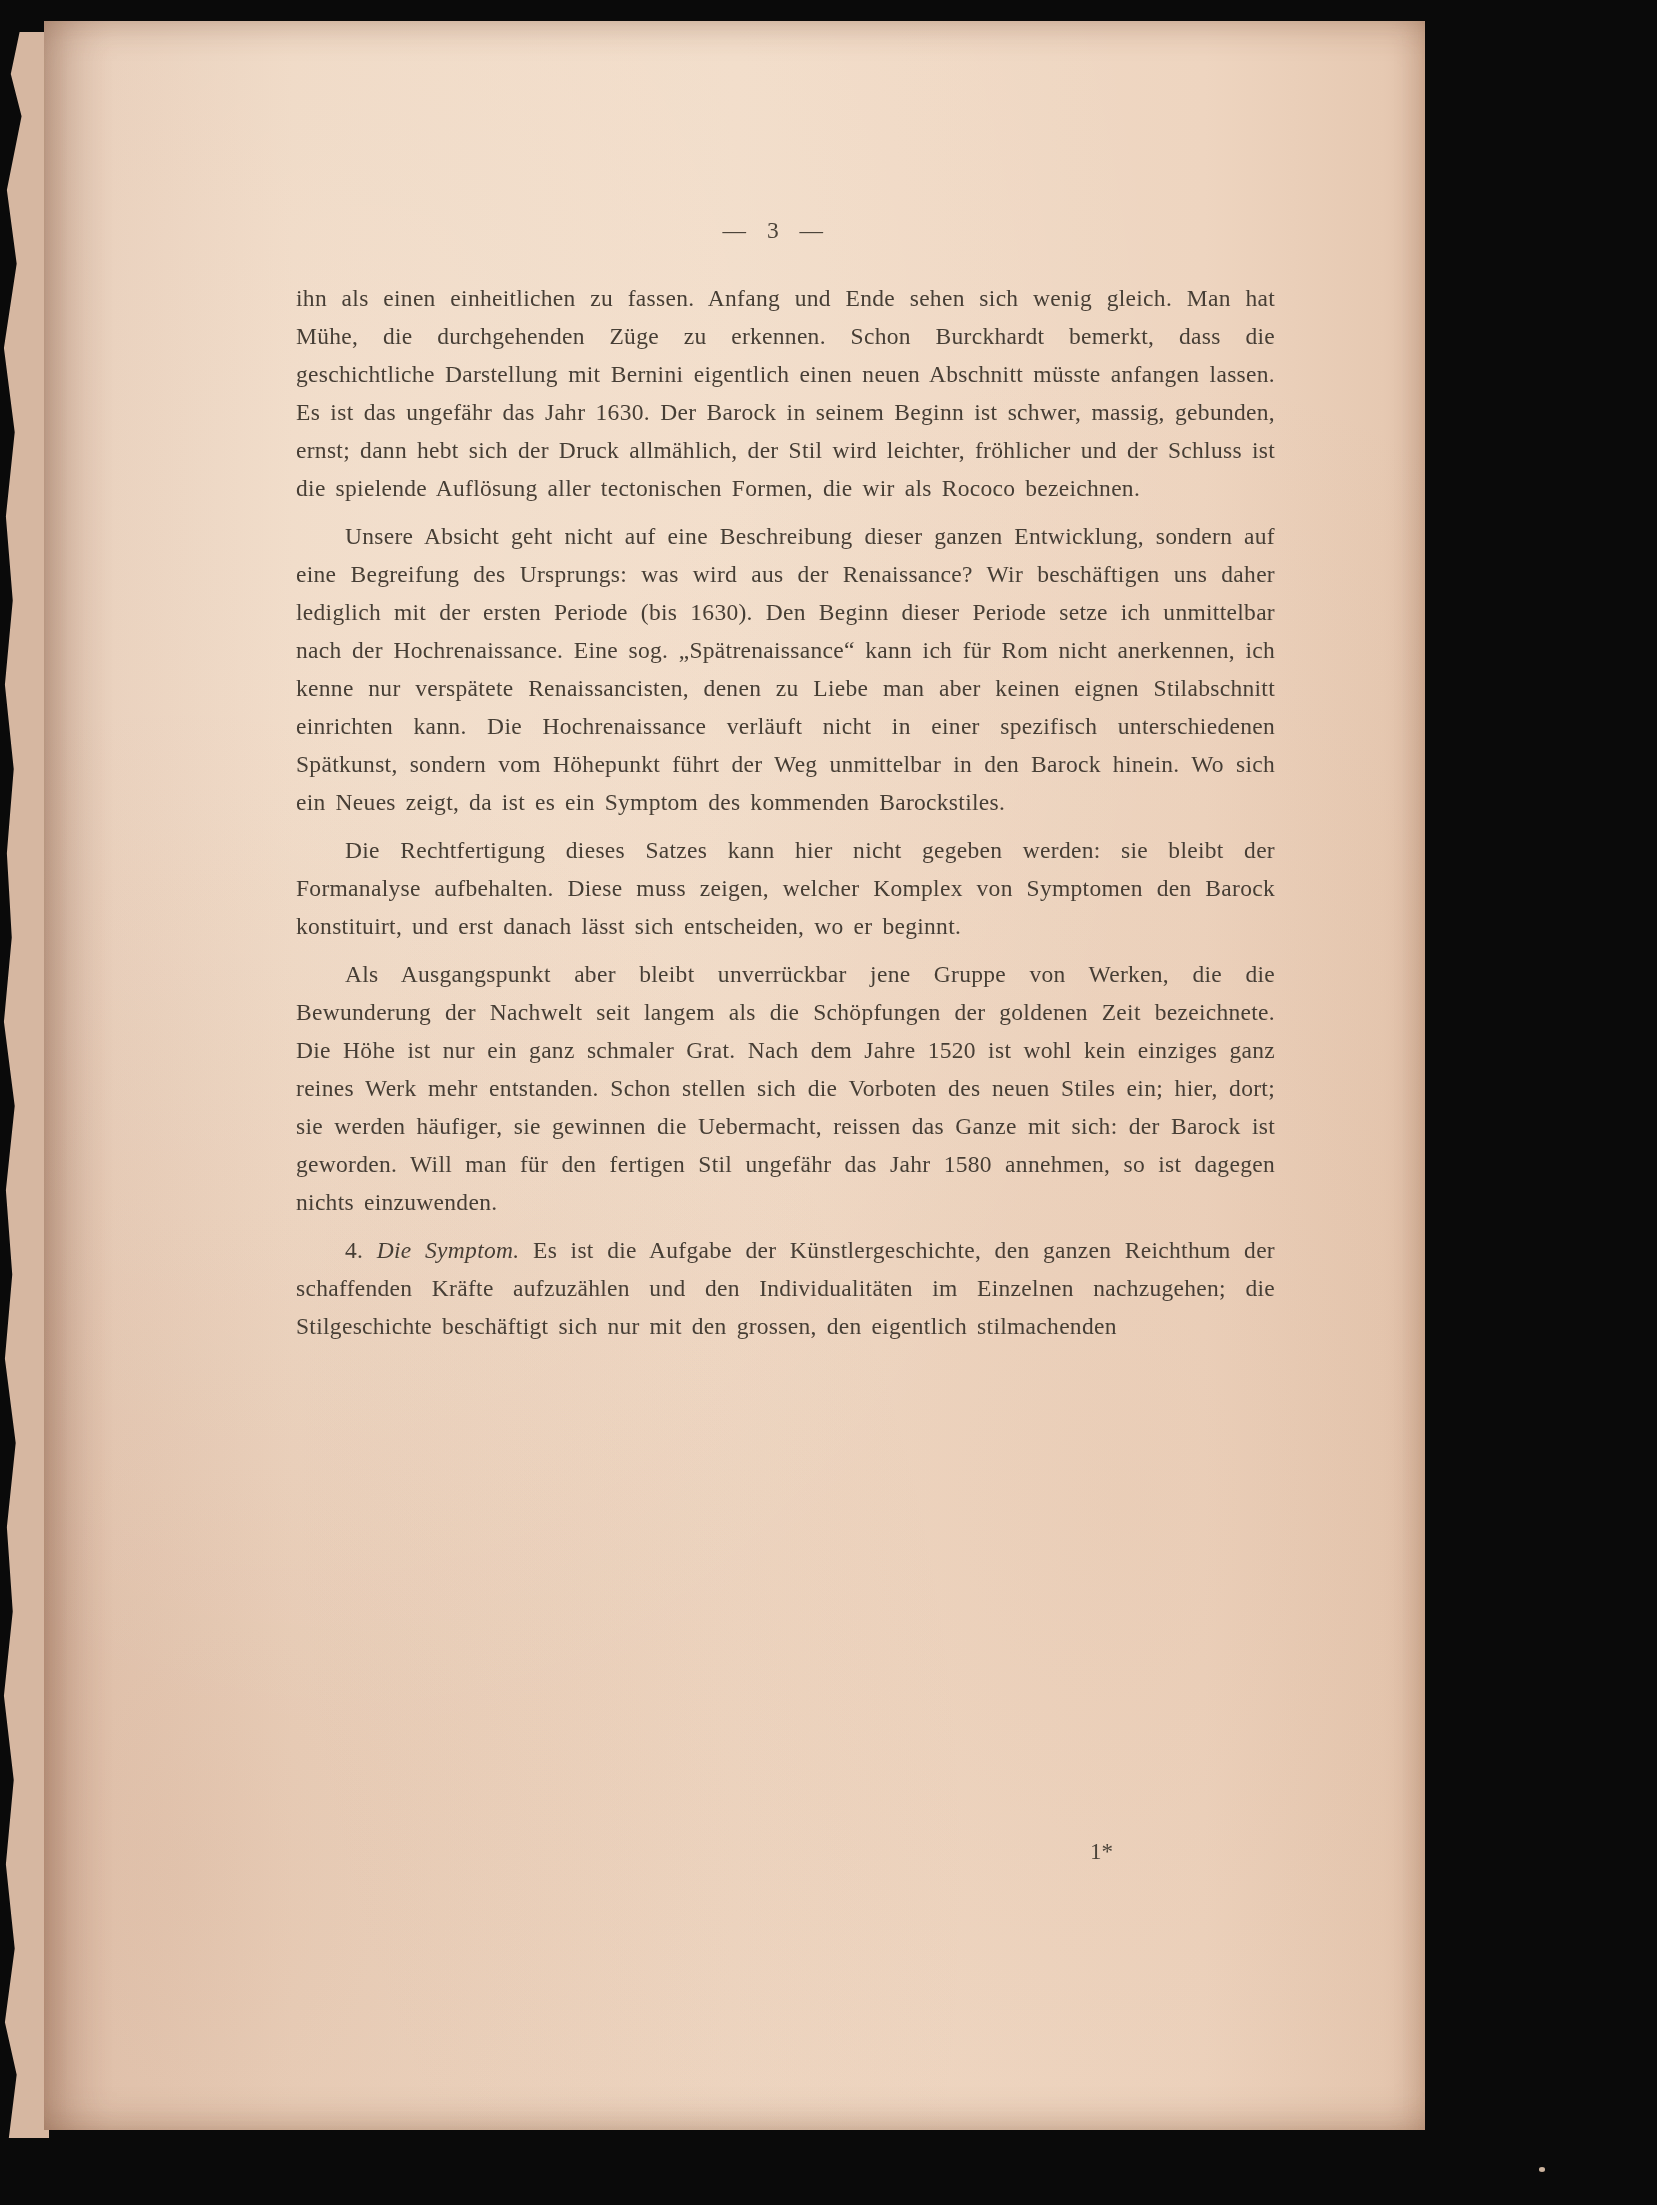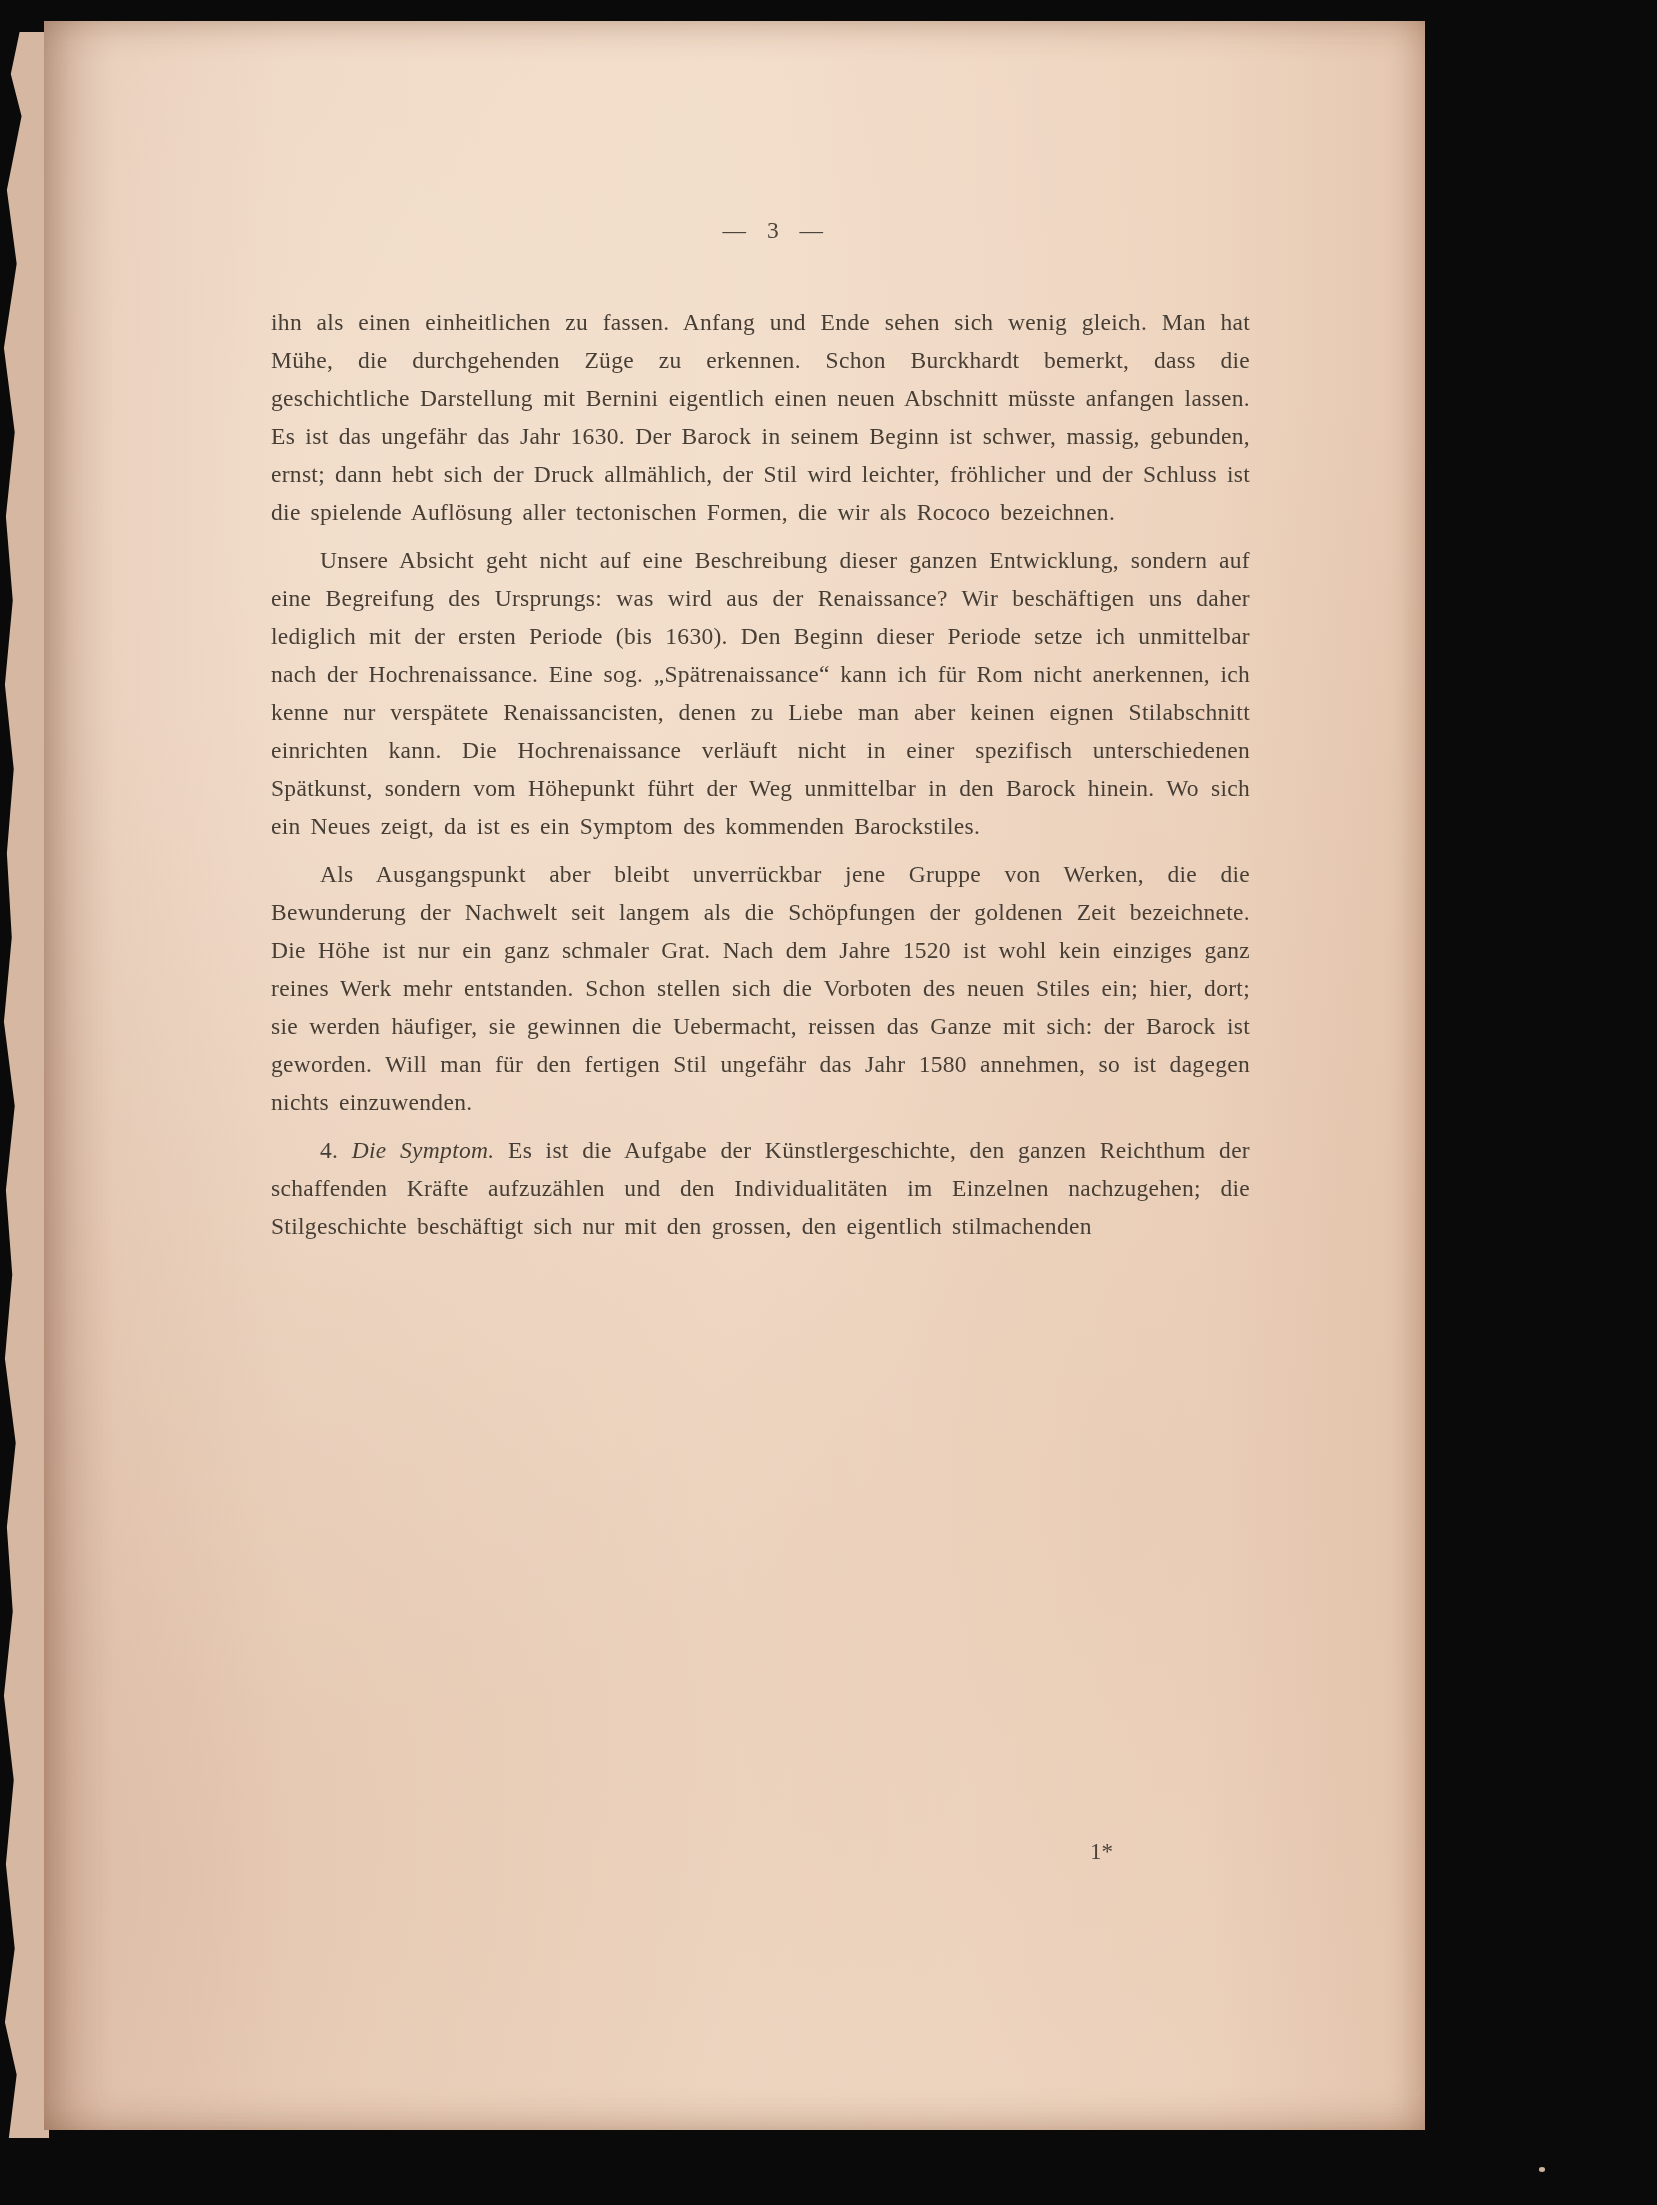--- a/index.html
+++ b/index.html
@@ -62,29 +62,28 @@
     width: 979px;
     text-align: center;
     font-size: 23.5px;
     letter-spacing: 1.5px;
     word-spacing: 12px;
     color: #4c443a;
   }
   .text-block {
     position: absolute;
     top: 258px;
-    left: 227px;
+    left: 252px;
     width: 979px;
     font-size: 23.5px;
     line-height: 38px;
     text-align: justify;
     letter-spacing: 0.3px;
     word-spacing: 3.8px;
     color: #463e35;
-    margin-top: 24px;
   }
   .para {
     margin: 0 0 10px 0;
     text-indent: 49px;
   }
   .para.no-indent {
     text-indent: 0;
   }
   .italic {
     font-style: italic;
@@ -116,20 +115,21 @@
   <div class="page">
 
     <div class="page-number">—  3  —</div>
 
     <div class="text-block">
 
       <p class="para no-indent">ihn als einen einheitlichen zu fassen. Anfang und Ende sehen sich wenig gleich. Man hat Mühe, die durchgehenden Züge zu erkennen. Schon Burckhardt bemerkt, dass die geschichtliche Darstellung mit Bernini eigentlich einen neuen Abschnitt müsste anfangen lassen. Es ist das ungefähr das Jahr 1630. Der Barock in seinem Beginn ist schwer, massig, gebunden, ernst; dann hebt sich der Druck allmählich, der Stil wird leichter, fröhlicher und der Schluss ist die spielende Auflösung aller tectonischen Formen, die wir als Rococo bezeichnen.</p>
 
       <p class="para">Unsere Absicht geht nicht auf eine Beschreibung dieser ganzen Entwicklung, sondern auf eine Begreifung des Ursprungs: was wird aus der Renaissance?  Wir beschäftigen uns daher lediglich mit der ersten Periode (bis 1630).  Den Beginn dieser Periode setze ich unmittelbar nach der Hochrenaissance.  Eine sog. „Spätrenaissance“ kann ich für Rom nicht anerkennen, ich kenne nur verspätete Renaissancisten, denen zu Liebe man aber keinen eignen Stilabschnitt einrichten kann.  Die Hochrenaissance verläuft nicht in einer spezifisch unterschiedenen Spätkunst, sondern vom Höhepunkt führt der Weg unmittelbar in den Barock hinein.  Wo sich ein Neues zeigt, da ist es ein Symptom des kommenden Barockstiles.</p>
 
+      <p class="para">Die Rechtfertigung dieses Satzes kann hier nicht gegeben werden: sie bleibt der Formanalyse aufbehalten.  Diese muss zeigen, welcher Komplex von Symptomen den Barock konstituirt, und erst danach lässt sich entscheiden, wo er beginnt.</p>
 
       <p class="para">Als Ausgangspunkt aber bleibt unverrückbar jene Gruppe von Werken, die die Bewunderung der Nachwelt seit langem als die Schöpfungen der goldenen Zeit bezeichnete.  Die Höhe ist nur ein ganz schmaler Grat.  Nach dem Jahre 1520 ist wohl kein einziges ganz reines Werk mehr entstanden.  Schon stellen sich die Vorboten des neuen Stiles ein; hier, dort; sie werden häufiger, sie gewinnen die Uebermacht, reissen das Ganze mit sich: der Barock ist geworden.  Will man für den fertigen Stil ungefähr das Jahr 1580 annehmen, so ist dagegen nichts einzuwenden.</p>
 
       <p class="para">
         <span>4.</span>
         <span class="italic">Die Symptom.</span>
         <span>Es ist die Aufgabe der Künstlergeschichte, den ganzen Reichthum der schaffenden Kräfte aufzuzählen und den Individualitäten im Einzelnen nachzugehen; die Stilgeschichte beschäftigt sich nur mit den grossen, den eigentlich stilmachenden</span>
       </p>
 
     </div>

